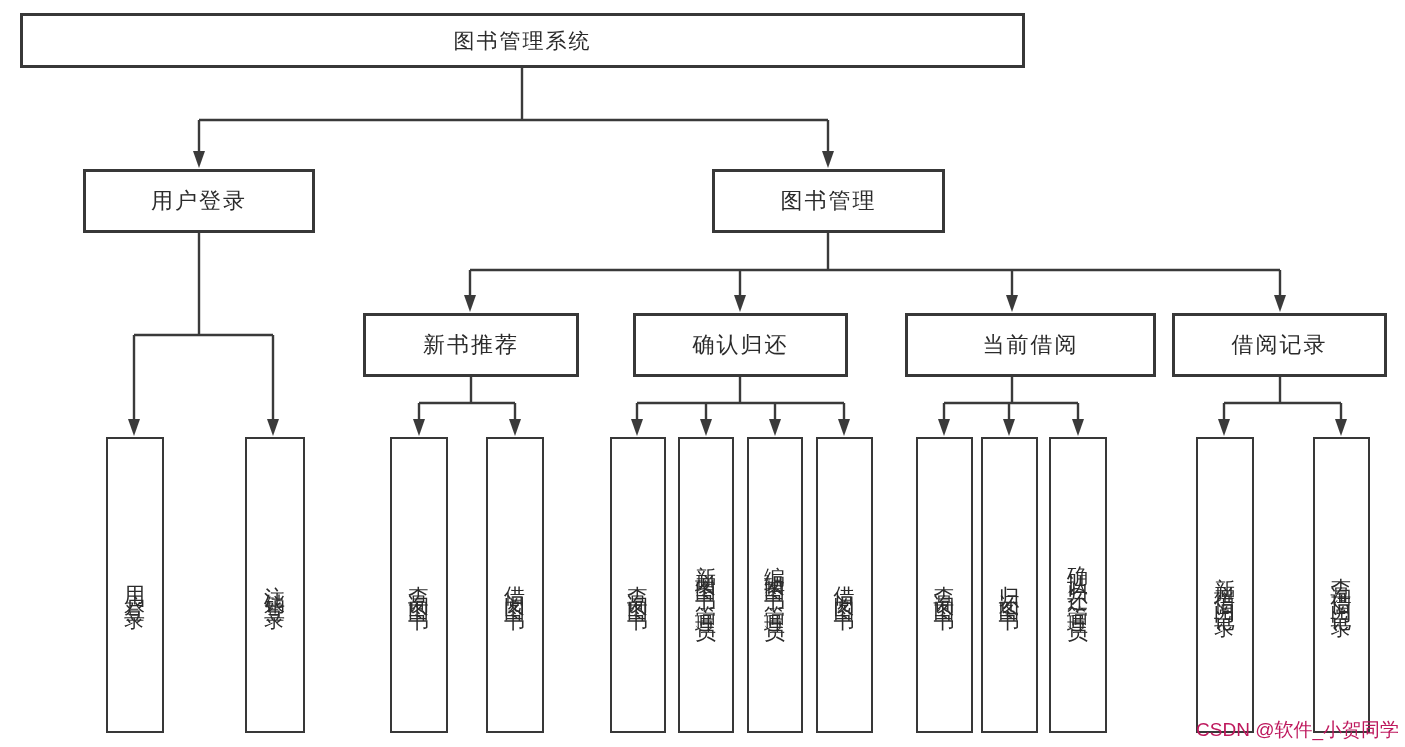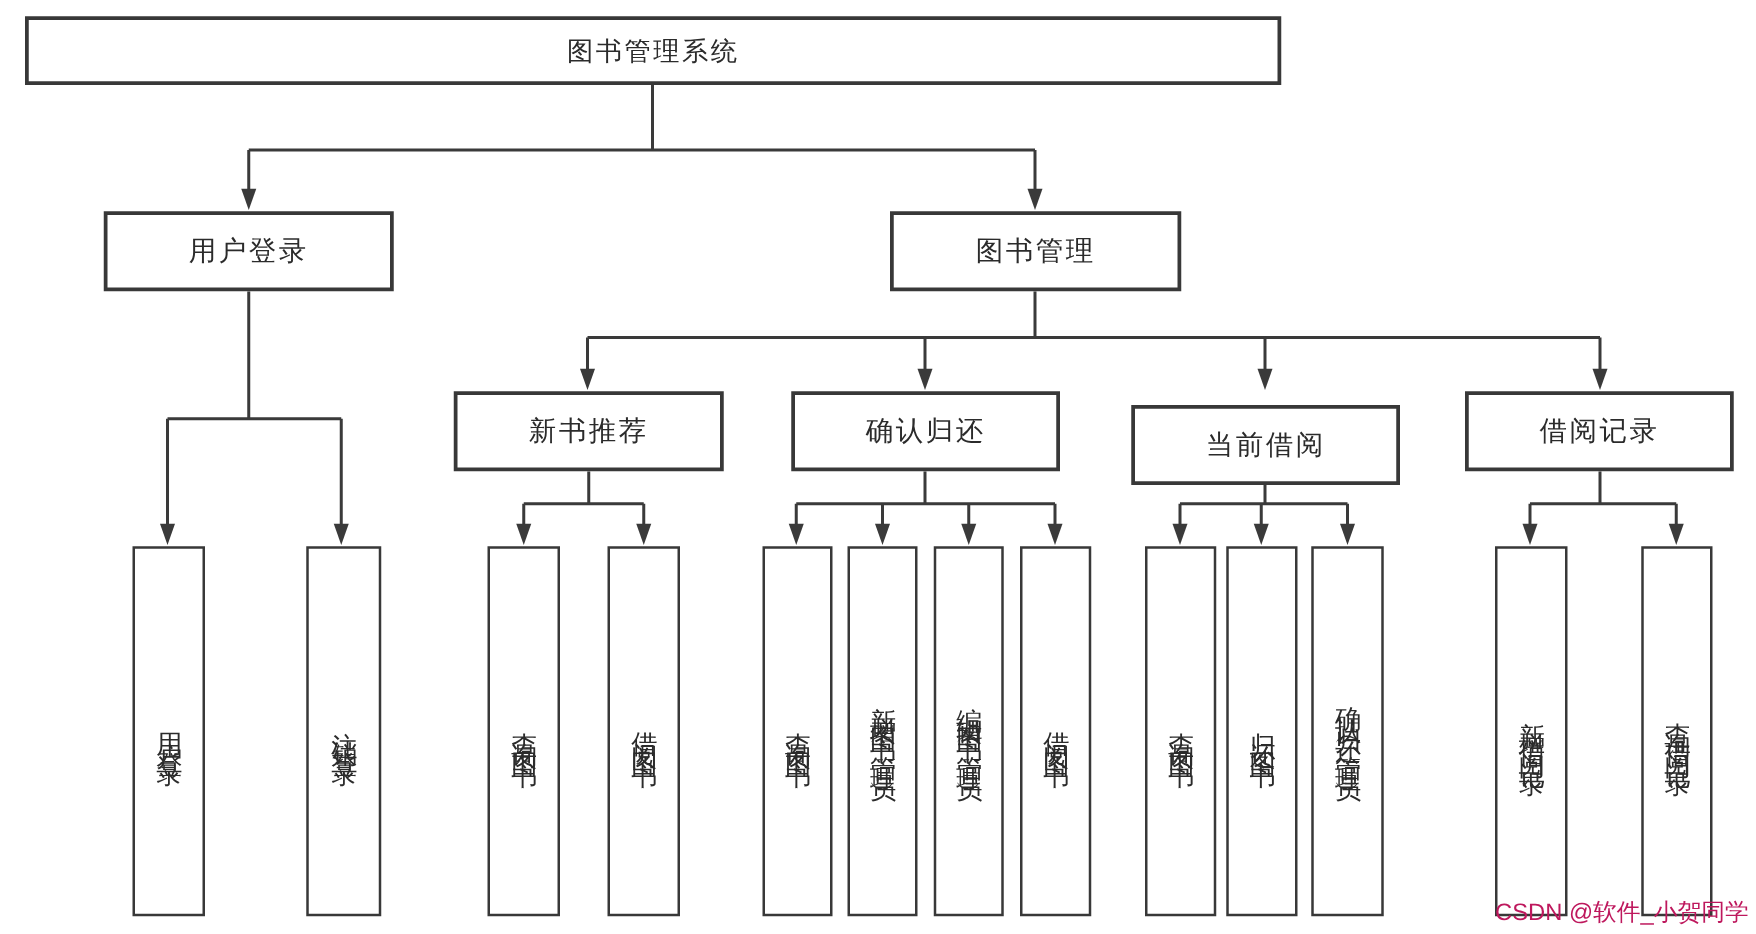--- a/index.html
+++ b/index.html
@@ -63,21 +63,21 @@
     font-size: 19px;
     z-index: 3;
     white-space: nowrap;
   }
   
   #n-root { left: 20px;   top: 13px;  width: 1005px; height: 55px; }
   #n-l2a  { left: 83px;   top: 169px; width: 232px;  height: 64px; }
   #n-l2b  { left: 712px;  top: 169px; width: 233px;  height: 64px; }
   #n-l3a  { left: 363px;  top: 313px; width: 216px;  height: 64px; }
   #n-l3b  { left: 633px;  top: 313px; width: 215px;  height: 64px; }
-  #n-l3c  { left: 905px;  top: 324px; width: 215px;  height: 64px; text-align: center; }
+  #n-l3c  { left: 905px;  top: 313px; width: 251px;  height: 64px; text-align: center; }
   #n-l3d  { left: 1172px; top: 313px; width: 215px;  height: 64px; }
   
   #lf0  { left: 106px;  width: 58px; }
   #lf1  { left: 245px;  width: 60px; }
   #lf2  { left: 390px;  width: 58px; }
   #lf3  { left: 486px;  width: 58px; }
   #lf4  { left: 610px;  width: 56px; }
   #lf5  { left: 678px;  width: 56px; }
   #lf6  { left: 747px;  width: 56px; }
   #lf7  { left: 816px;  width: 57px; }

